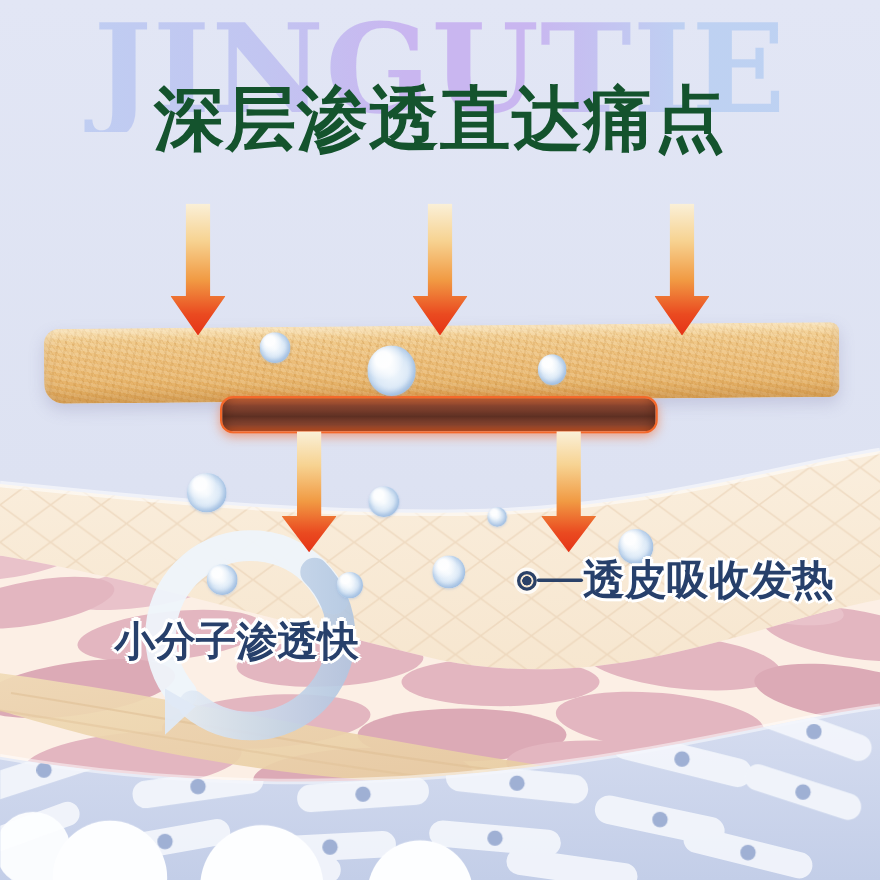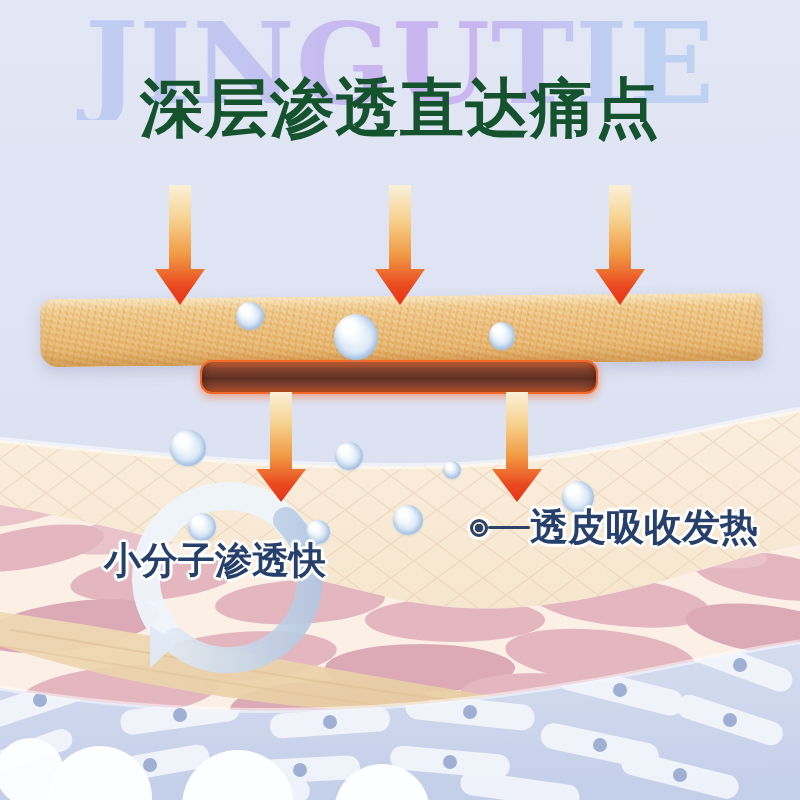--- a/index.html
+++ b/index.html
@@ -228,18 +228,18 @@
   <div class="bubble" style="left:188px;top:513px;width:28px;height:28px"></div>
   <div class="bubble" style="left:306px;top:520px;width:24px;height:24px"></div>
   <div class="bubble" style="left:393px;top:505px;width:30px;height:30px"></div>
 
   <div class="callout" style="left:470px;top:502px">
     <span class="bullet"></span>
     <span class="leader"></span>
     <span class="callout-text">透皮吸收发热</span>
   </div>
 
-  <div class="callout" style="left:104px;top:536px">
+  <div class="callout" style="left:104px;top:558px">
     <span class="callout-text" style="font-size:37px">小分子渗透快</span>
   </div>
 
 
 </div>
 
 </body></html>

